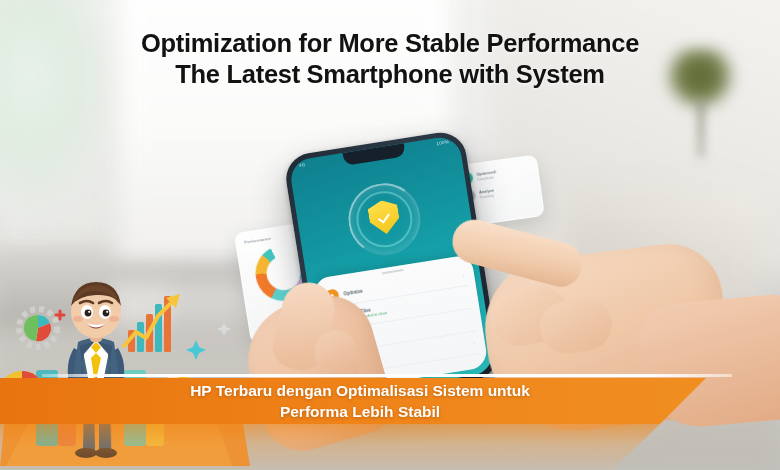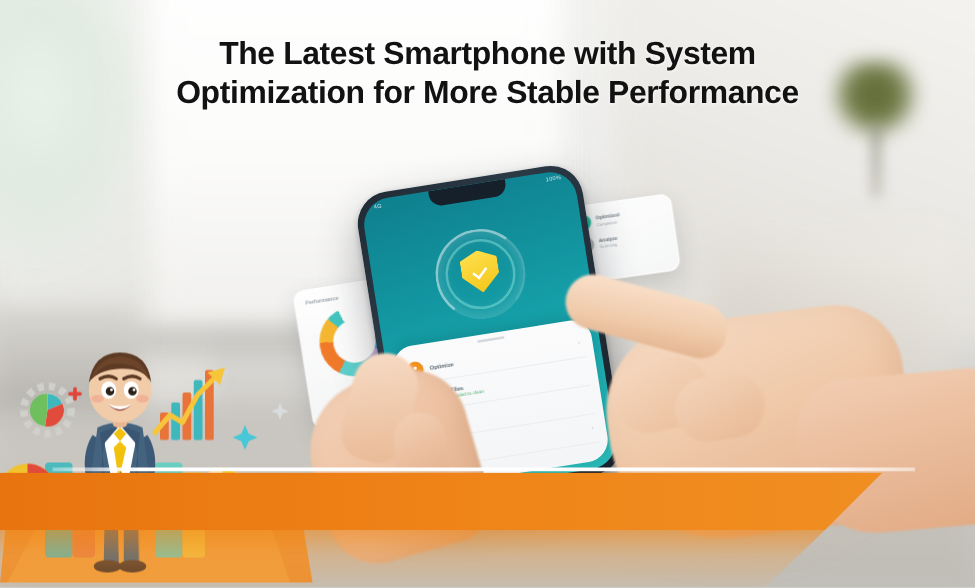--- a/index.html
+++ b/index.html
@@ -333,22 +333,22 @@
   <div class="bg-right-soft"></div>
   <div class="bg-plant"></div>
   <div class="bg-plant-stem"></div>
   <div class="bg-obj-b"></div>
   <div class="bg-desk-edge"></div>
   <div class="bg-obj-a"></div>
   <div class="bg-desk"></div>
   <div class="bg-warm-r"></div>
 
   <div class="headline">
+    <span>Optimization for More Stable Performance</span>
     <span>The Latest Smartphone with System</span>
-    <span>Optimization for More Stable Performance</span>
   </div>
 
   <div class="fcard fcard-left">
     <div class="fc-title">Performance</div>
     <div class="gauge"></div>
   </div>
 
   <div class="phone-wrap">
     <div class="phone-body">
       <div class="phone-screen">
@@ -523,15 +523,19 @@
       <path d="M86 53 q10 11 20 0 q-10 9 -20 0z" fill="#8c3b36"></path>
       <ellipse cx="78" cy="49" rx="5" ry="3" fill="#eb9a86" opacity=".5"></ellipse>
       <ellipse cx="114" cy="49" rx="5" ry="3" fill="#eb9a86" opacity=".5"></ellipse>
     </g>
   </svg>
 
   <div class="banner">
     <div class="banner-fade"></div>
     <div class="banner-solid"></div>
     <div class="banner-line"></div>
+    <div class="banner-text">
+      <span>HP Terbaru dengan Optimalisasi Sistem untuk</span>
+      <span>Performa Lebih Stabil</span>
+    </div>
   </div>
 
 </div>
 
 </body></html>

